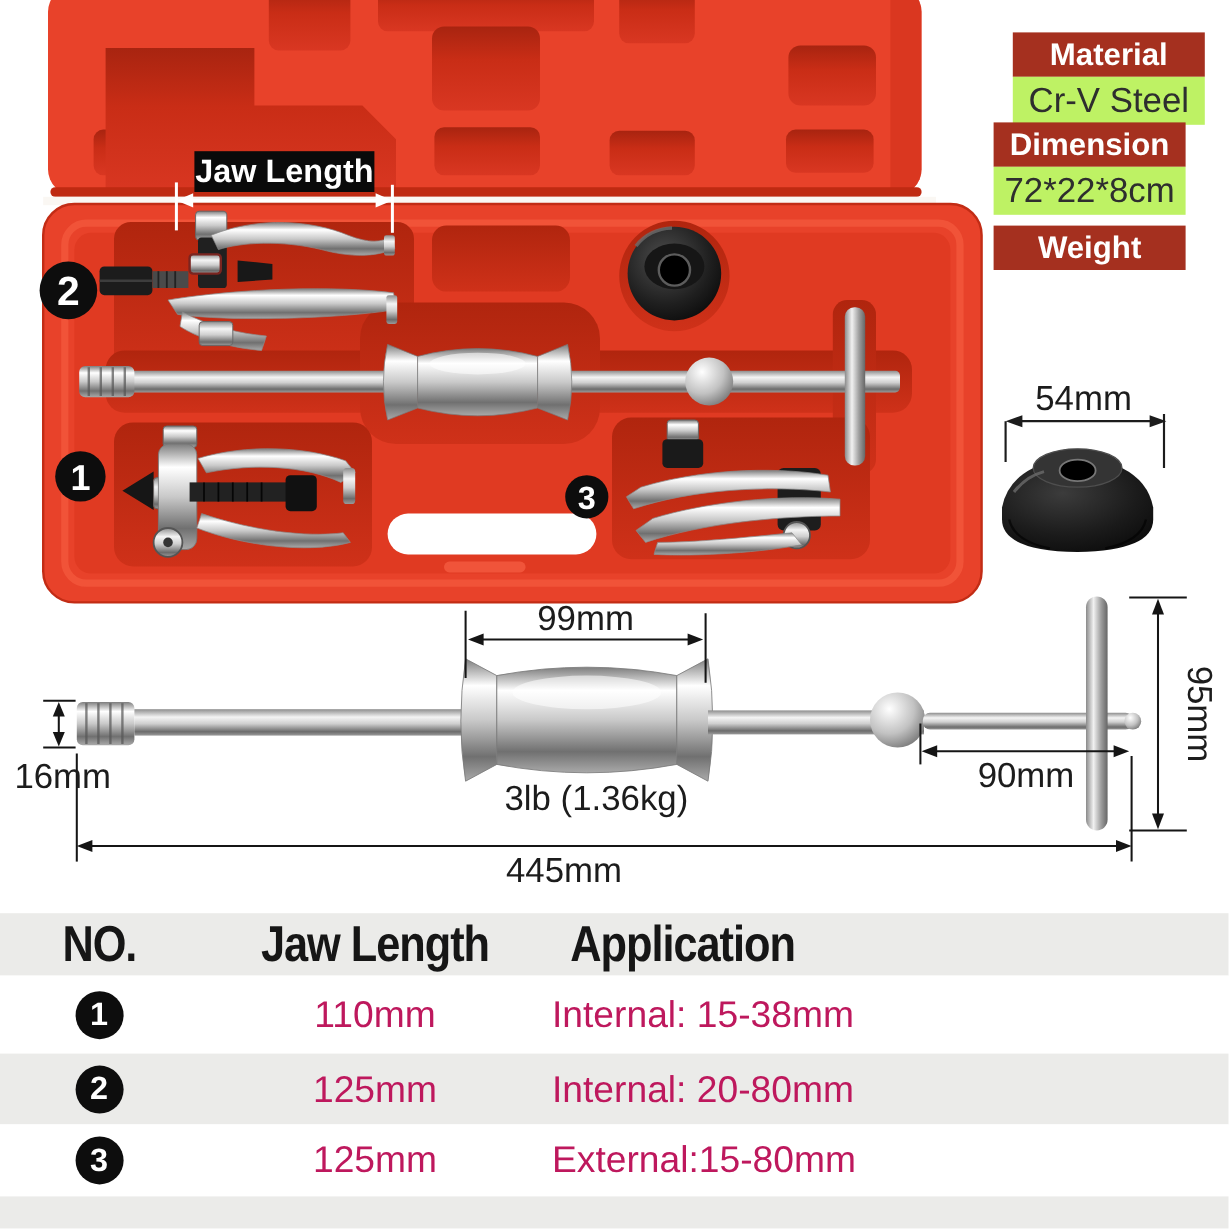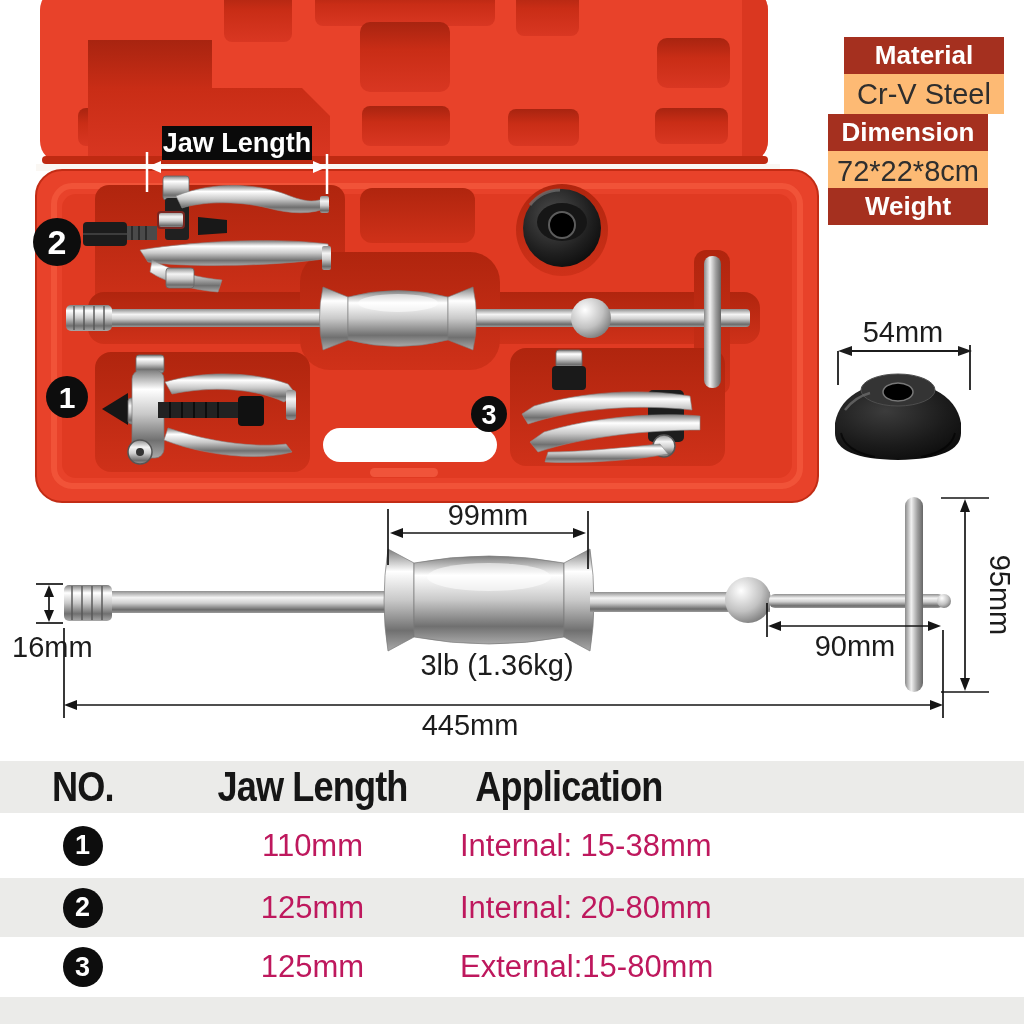--- a/index.html
+++ b/index.html
@@ -7,22 +7,22 @@
           font-family:"Liberation Sans",sans-serif;}
   svg text{font-family:"Liberation Sans",sans-serif;}
   .dim{font-size:29px;fill:#1c1c1c;}
   .jawlbl{font-size:27px;font-weight:bold;fill:#ffffff;}
   .marker-num{font-weight:bold;fill:#ffffff;}
 
   
   .spec-group{position:absolute;left:828px;width:160px;text-align:center;}
   .spec-banner{height:37px;line-height:37px;background:#a5301f;color:#fff;
                font-size:26px;font-weight:bold;}
-  .spec-value{height:40px;line-height:40px;background:#fdba74;color:#2e2e2e;font-size:29px;}
-  #spec-material{top:37px;padding-left:16px;} #spec-dimension{top:114px;} #spec-weight{top:188px;}
+  .spec-value{height:40px;line-height:40px;background:#bef264;color:#2e2e2e;font-size:29px;}
+  #spec-material{top:27px;padding-left:16px;} #spec-dimension{top:102px;} #spec-weight{top:188px;}
 
   
   #photo-svg{position:absolute;left:0;top:0;}
   #adapter-svg{position:absolute;left:815px;top:305px;}
   #hammer-svg{position:absolute;left:0;top:485px;}
 
   
   .spec-table{position:absolute;left:0;top:750px;width:1024px;height:274px;color:#161616;}
   .t-spacer{height:11px;background:#fff;}
   .t-row{display:flex;align-items:center;}

